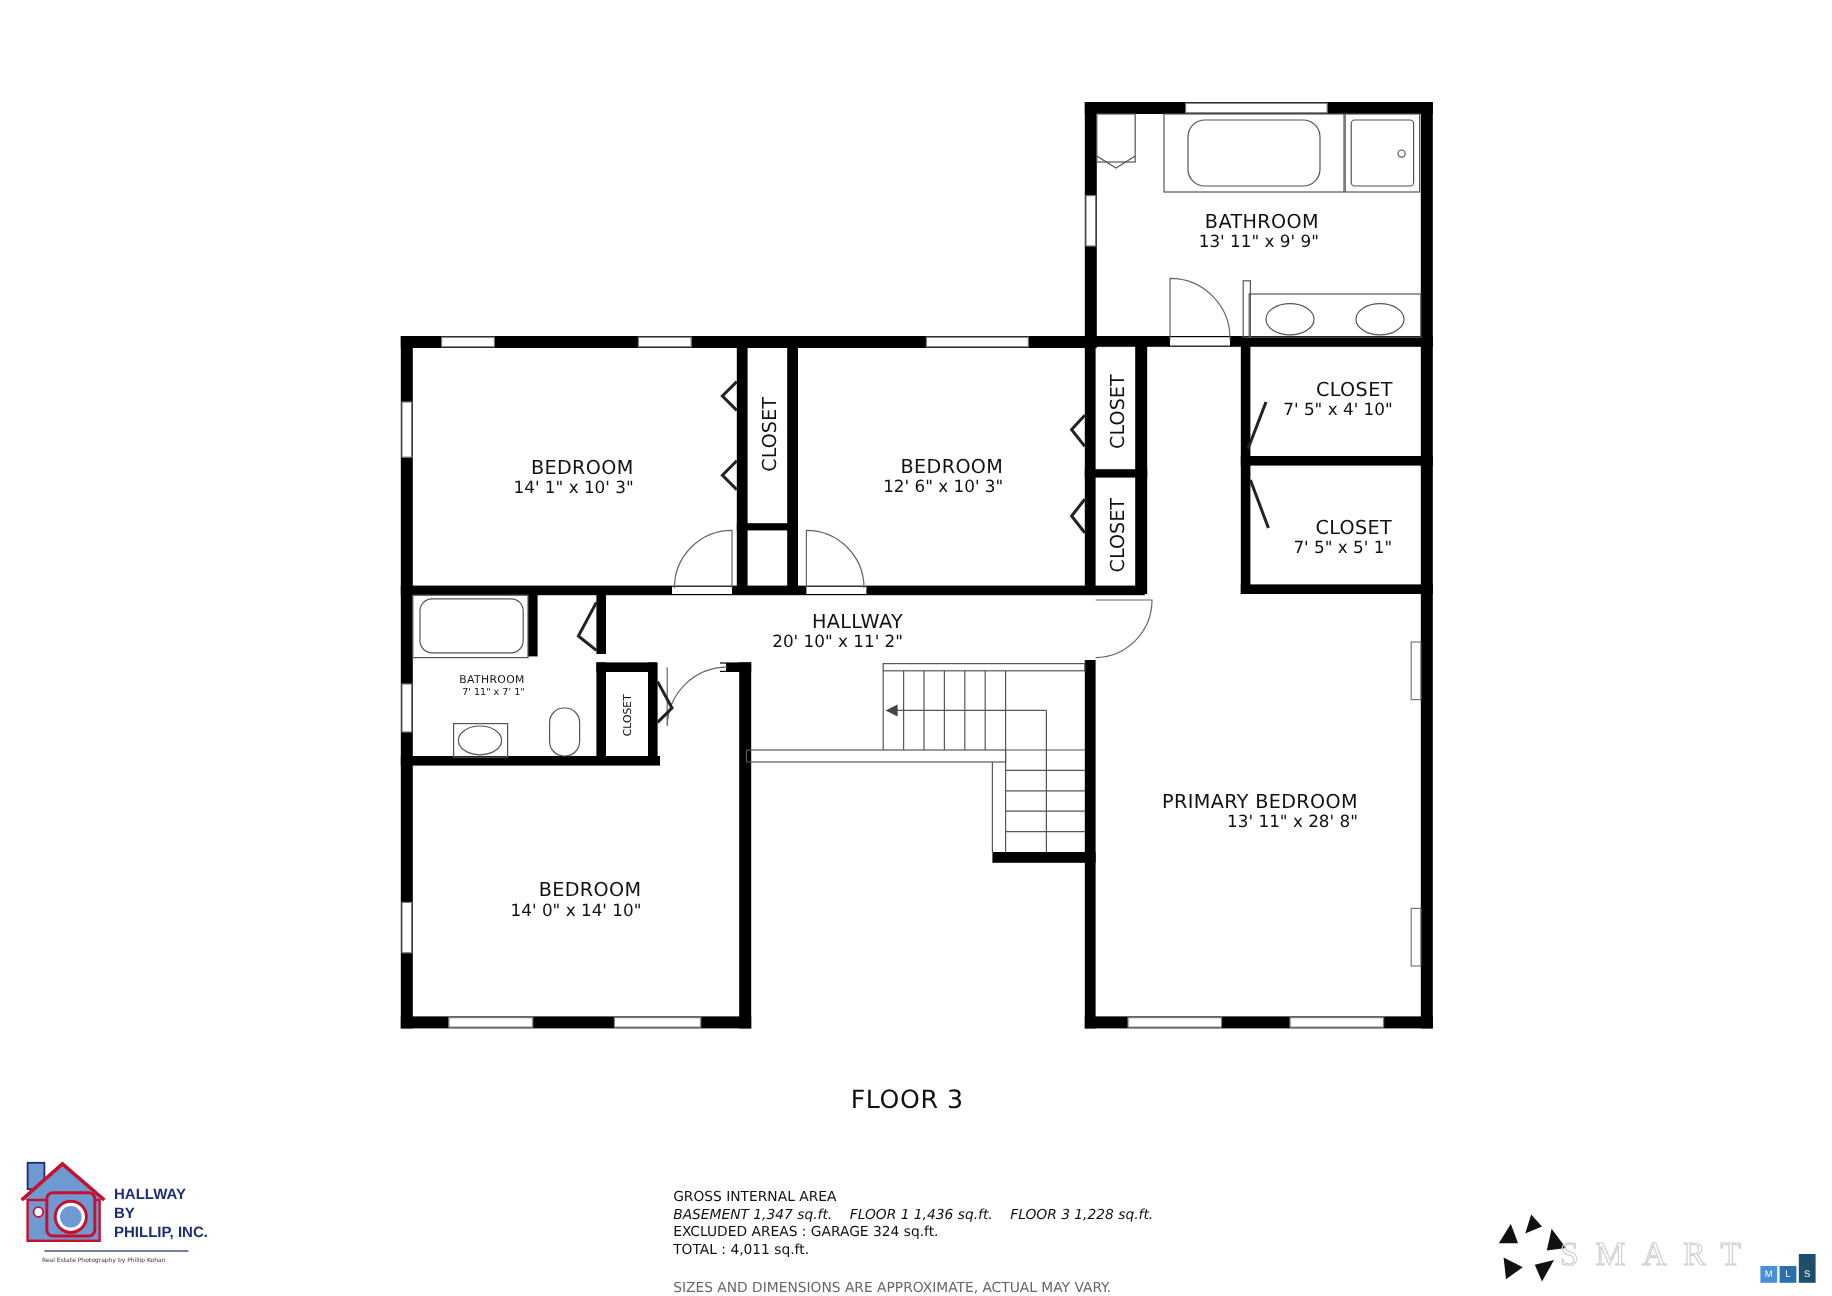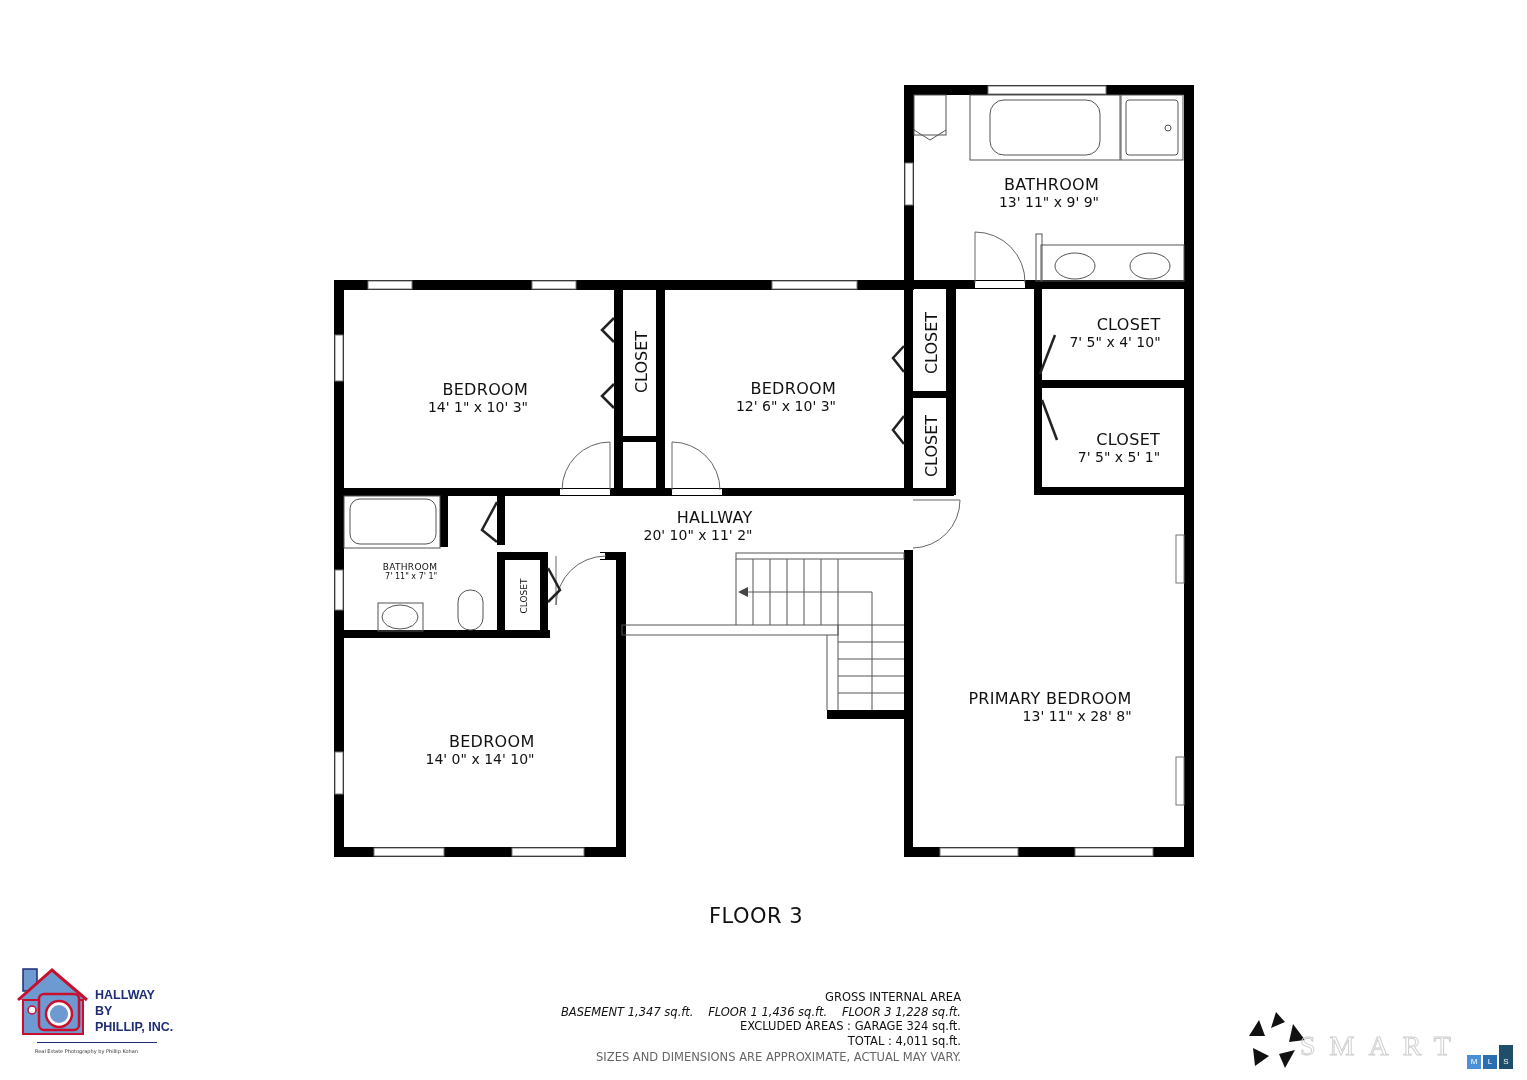--- a/index.html
+++ b/index.html
@@ -11,21 +11,21 @@
   .room-name { font-size:16px; letter-spacing:0.3px; display:block; }
   .room-dim  { font-size:14px; display:block; }
   .small .room-name { font-size:9px; }
   .small .room-dim  { font-size:8px; }
   .vlabel { position:absolute; transform-origin:center center; transform:translate(-50%,-50%) rotate(-90deg);
             font-size:16px; white-space:nowrap; }
   .vlabel.small { font-size:9px; }
   #floor-title { position:absolute; left:756px; top:904px; transform:translateX(-50%);
                  font-size:21px; letter-spacing:0.5px; }
   #area-block { position:absolute; left:761px; top:990px; transform:translateX(-50%);
-                text-align:right; font-size:11.5px; line-height:14.5px; white-space:nowrap; }
+                text-align:left; font-size:11.5px; line-height:14.5px; white-space:nowrap; }
   #area-block .disclaimer { color:#666; }
   #brand-left { position:absolute; left:15px; top:962px; width:160px; height:100px; }
   #brand-left .name { position:absolute; left:80px; top:25px; color:#1e2d74; font-weight:bold;
                       font-size:12.5px; line-height:16px; font-family:"Liberation Sans", sans-serif; }
   #brand-left .tag { position:absolute; left:20px; top:86px; font-size:5px; color:#333; white-space:nowrap; }
   #brand-left .rule { position:absolute; left:22px; top:80px; width:120px; border-top:1px solid #1e2d74; }
   #brand-right { position:absolute; left:1245px; top:1008px; width:275px; height:65px; }
   #brand-right .mp { position:absolute; left:70px; top:6px; font-family:"Liberation Serif", serif;
                      font-size:38px; color:#111; letter-spacing:-0.5px; }
   #brand-right .smart { position:absolute; left:55px; top:22px; font-family:Liberation Serif, serif;
@@ -168,21 +168,21 @@
   <span class="room-dim">14' 1" x 10' 3"</span>
 </div>
 <div class="room-label" style="left:786px;top:380px;">
   <span class="room-name">BEDROOM</span>
   <span class="room-dim">12' 6" x 10' 3"</span>
 </div>
 <div class="room-label" style="left:480px;top:733px;">
   <span class="room-name">BEDROOM</span>
   <span class="room-dim">14' 0" x 14' 10"</span>
 </div>
-<div class="room-label" style="left:1050px;top:659px;margin-top:31px;">
+<div class="room-label" style="left:1050px;top:659px;">
   <span class="room-name">PRIMARY BEDROOM</span>
   <span class="room-dim">13' 11" x 28' 8"</span>
 </div>
 <div class="room-label" style="left:1049px;top:176px;">
   <span class="room-name">BATHROOM</span>
   <span class="room-dim">13' 11" x 9' 9"</span>
 </div>
 <div class="room-label small" style="left:410px;top:562px;">
   <span class="room-name">BATHROOM</span>
   <span class="room-dim">7' 11" x 7' 1"</span>
@@ -205,21 +205,21 @@
 <div class="vlabel" style="left:931px;top:446px;">CLOSET</div>
 <div class="vlabel small" style="left:524px;top:596px;">CLOSET</div>
 
 <div id="floor-title">FLOOR 3</div>
 
 <div id="area-block">
   <div>GROSS INTERNAL AREA</div>
   <div style="white-space:pre;font-style:italic;">BASEMENT 1,347 sq.ft.    FLOOR 1 1,436 sq.ft.    FLOOR 3 1,228 sq.ft.</div>
   <div>EXCLUDED AREAS :  GARAGE 324 sq.ft.</div>
   <div>TOTAL :  4,011 sq.ft.</div>
-  <div class="disclaimer" style="margin-top:2px;">SIZES AND DIMENSIONS ARE APPROXIMATE, ACTUAL MAY VARY.</div>
+  <div class="disclaimer" style="margin-top:18px;">SIZES AND DIMENSIONS ARE APPROXIMATE, ACTUAL MAY VARY.</div>
 </div>
 
 <div id="brand-left">
   <svg width="75" height="75" viewBox="0 0 75 75" style="position:absolute;left:0;top:2px;">
     <rect x="8" y="5" width="14" height="22" fill="#6d9bd1" stroke="#1e2d74" stroke-width="1.5"></rect>
     <path d="M3 36 L37 6 L72 36" fill="#6d9bd1" stroke="#c8102e" stroke-width="3"></path>
     <rect x="8" y="36" width="60" height="34" fill="#6d9bd1" stroke="#c8102e" stroke-width="2"></rect>
     <rect x="24" y="30" width="40" height="36" rx="5" fill="#6d9bd1" stroke="#c8102e" stroke-width="2.5"></rect>
     <circle cx="44" cy="50" r="13" fill="#fff" stroke="#c8102e" stroke-width="2.5"></circle>
     <circle cx="44" cy="50" r="9" fill="#6d9bd1"></circle>

